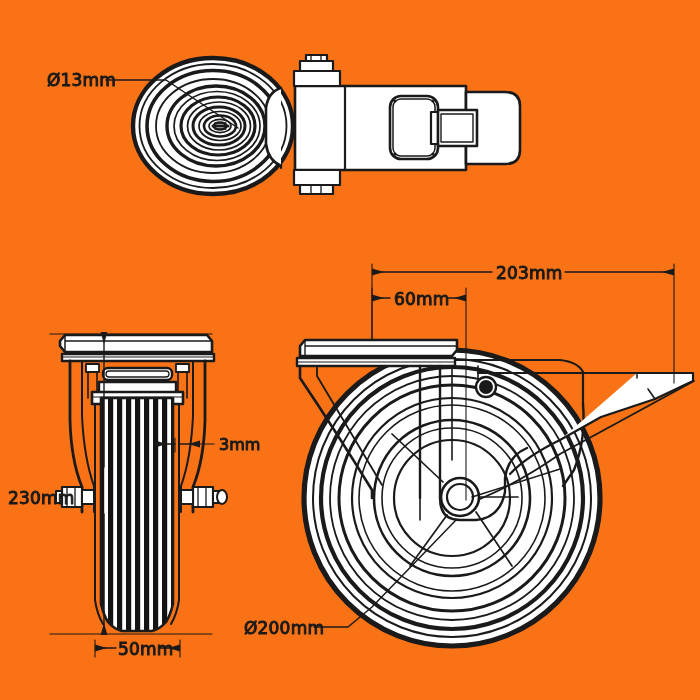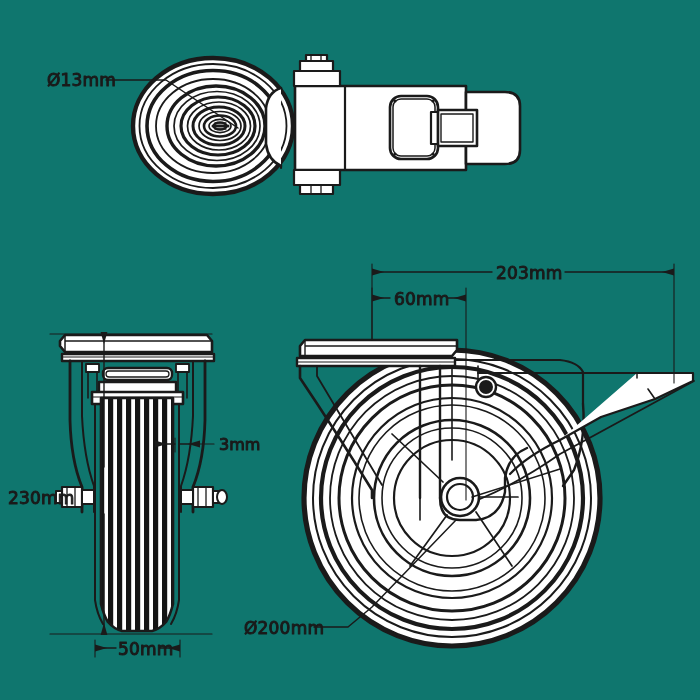--- a/index.html
+++ b/index.html
@@ -4,21 +4,21 @@
 <style>
   html, body {
     margin: 0;
     padding: 0;
     background: #ffffff;
   }
   #sheet {
     position: relative;
     width: 700px;
     height: 700px;
-    background: #0f766e;
+    background: #f97316;
     font-family: "DejaVu Sans", sans-serif;
     overflow: hidden;
   }
   #sheet svg {
     position: absolute;
     left: 0;
     top: 0;
   }
   .dimtext {
     font-family: "DejaVu Sans", sans-serif;

